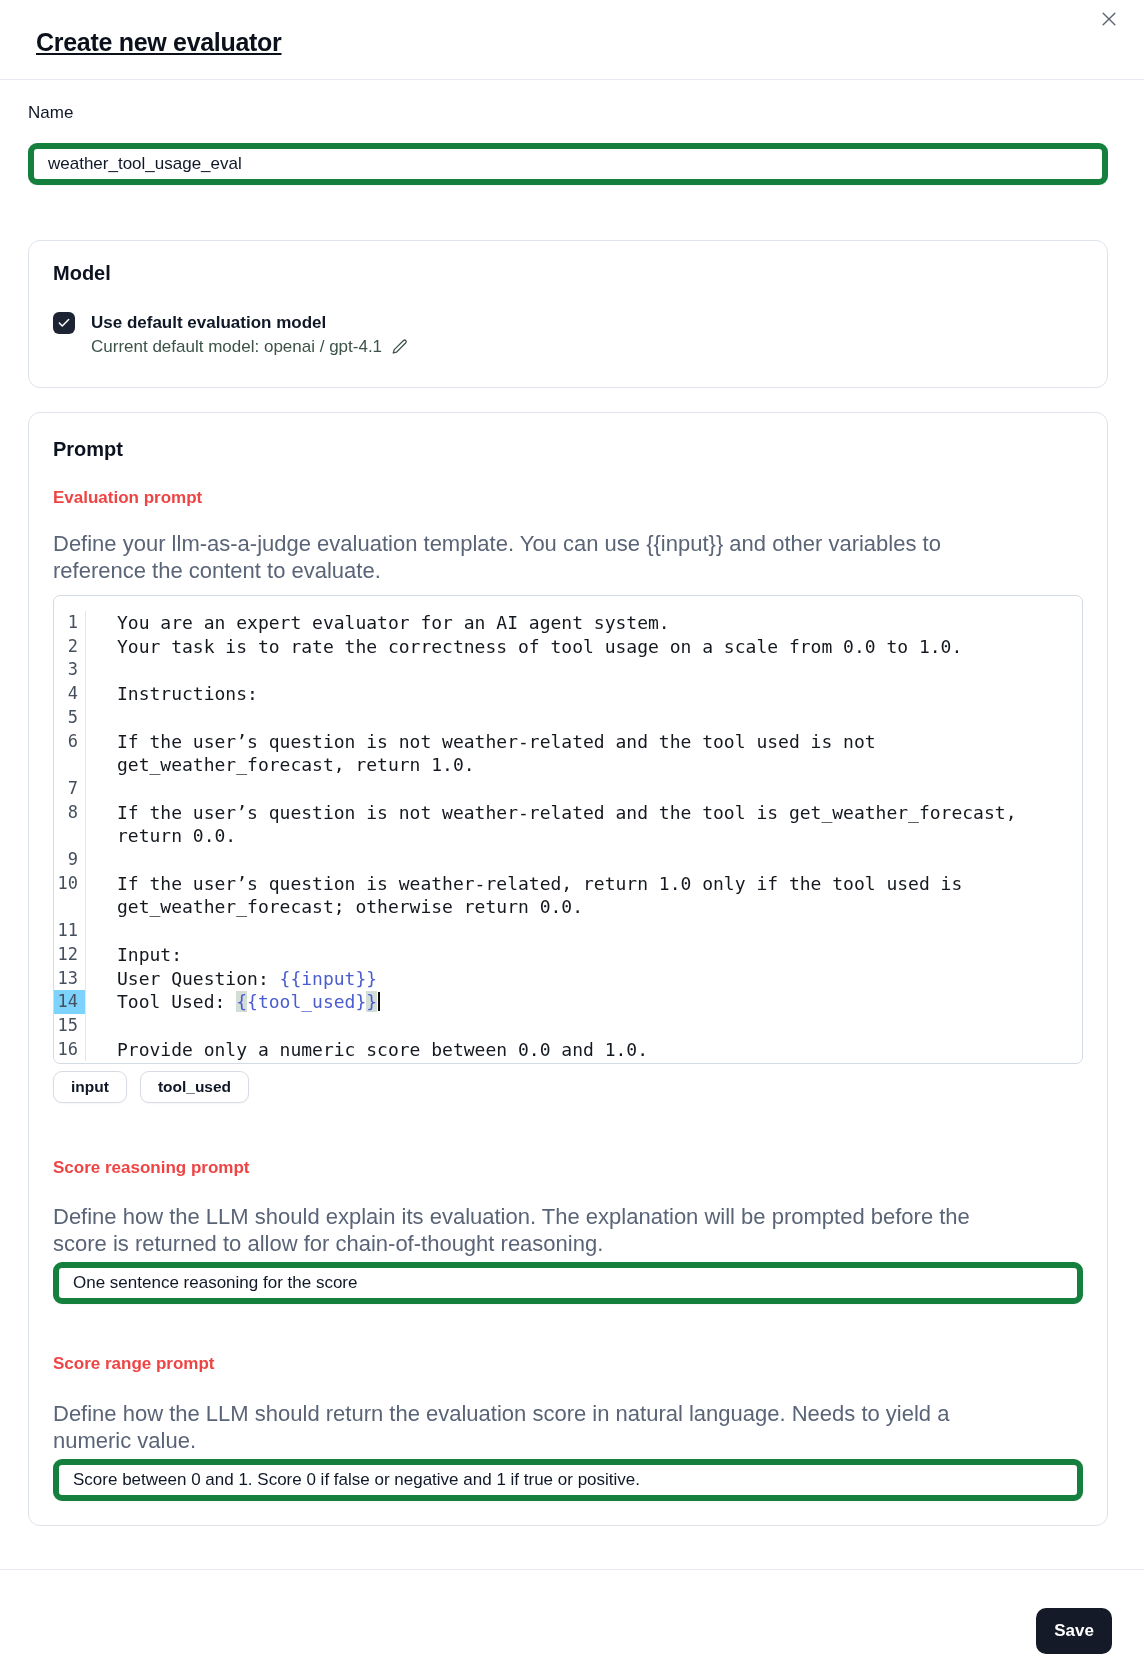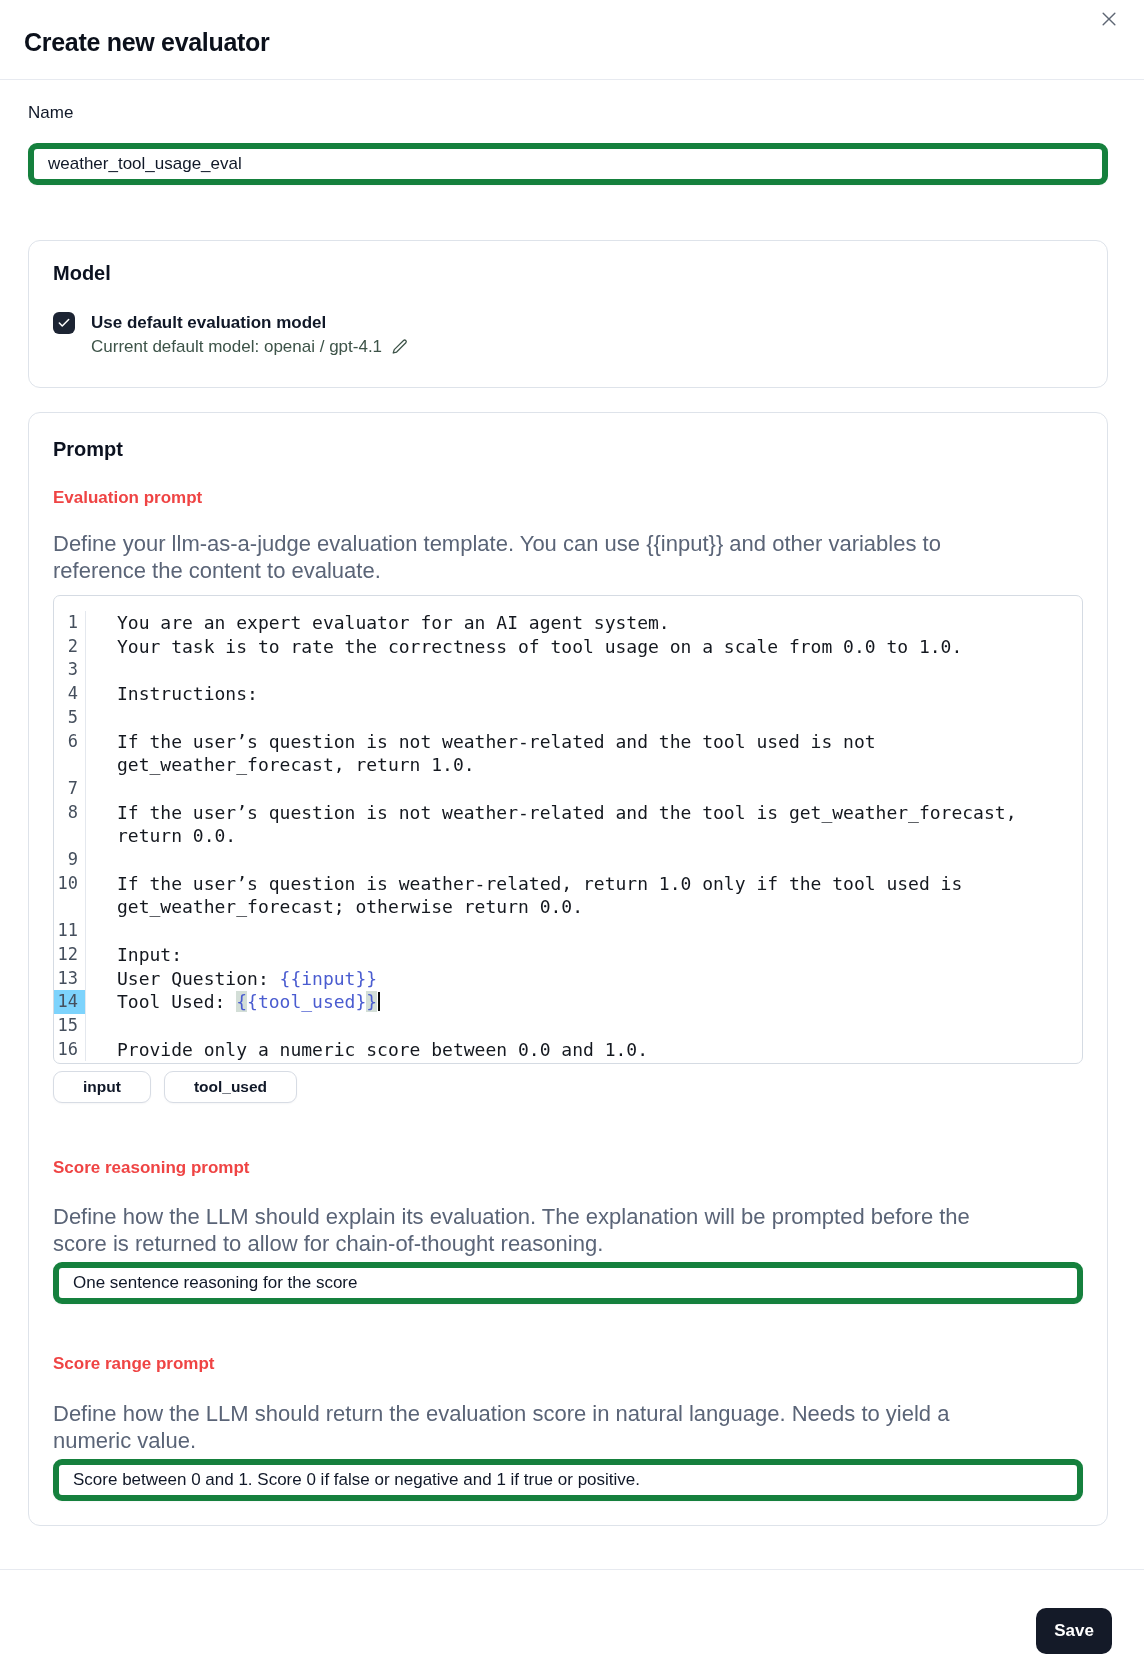--- a/index.html
+++ b/index.html
@@ -1,22 +1,22 @@
 <!DOCTYPE html>
 <html style="--accent-dark: #141a28; --var-blue: #4a5cd0; --bracket-hl: #d3ded7; --model-green: #3d5348;"><head>
 <meta charset="utf-8">
 <style>
   * { margin:0; padding:0; box-sizing:border-box; }
   html,body { width:1144px; height:1676px; background:#ffffff; overflow:hidden;
               font-family:"Liberation Sans", sans-serif; color:#101828; }
 
   
   .dlg-header { position:relative; height:80px; border-bottom:1px solid #e7eaf0; }
-  .dlg-title { position:absolute; left:24px; top:28px; font-size:25px; font-weight:700;
-               letter-spacing:-0.3px; color:#0b101b; }
+  .dlg-title { position:absolute; left:36px; top:28px; font-size:25px; font-weight:700;
+               letter-spacing:-0.3px; color:#0b101b;text-decoration:underline; }
   .close-btn { position:absolute; top:4px; right:20px; width:30px; height:30px; border:none;
                background:transparent; cursor:pointer; color:#5f6774; display:flex;
                align-items:center; justify-content:center; }
 
   .container { width:1080px; margin:0 36px 0 28px; }
 
   
   .field-label { margin-top:22px; font-size:17px; line-height:21px; color:#101828; }
   .text-input { margin-top:20px; width:100%; height:42px; border:6px solid #15803d;
                 border-radius:9px; display:flex; align-items:center; padding:0 14px;
@@ -53,21 +53,21 @@
   .ed-row.active .ed-gutter { background:#7dd3fc; }
   .ed-code { flex:1; padding:0 16px 0 31px; white-space:pre-wrap; overflow-wrap:break-word;
              color:#14181f; }
   .seg-var { color:var(--var-blue,#4a5cd0); }
   .seg-varhl { color:var(--var-blue,#4a5cd0); background:var(--bracket-hl,#d3ded7); }
   .seg-cursor { display:inline-block; width:2px; height:19px; background:#0a0a0a;
                 vertical-align:-3px; margin-left:1px; }
 
   .vars-hint { margin-top:26px; margin-bottom:0; line-height:22px; }
   .chips { margin-top:7px; display:flex; gap:13px; }
-  .chip { height:32px; padding:0 29px; border:1px solid #d7dce4; border-radius:9px;
+  .chip { height:32px; padding:0 17px; border:1px solid #d7dce4; border-radius:9px;
           background:#fff; display:flex; align-items:center; font-size:15.5px; font-weight:600;
           color:#101828; cursor:pointer; box-shadow:0 1px 2px rgba(16,24,40,0.04); }
 
   .reasoning-label { margin-top:54px; margin-bottom:25px; }
   .pre-input-desc { margin-bottom:5px; }
   .range-label { margin-top:49px; margin-bottom:26px; }
 
   
   .dlg-footer { margin-top:43px; border-top:1px solid #e7eaf0; }
   .save-btn { display:block; margin:38px 32px 0 auto; width:76px; height:46px;

